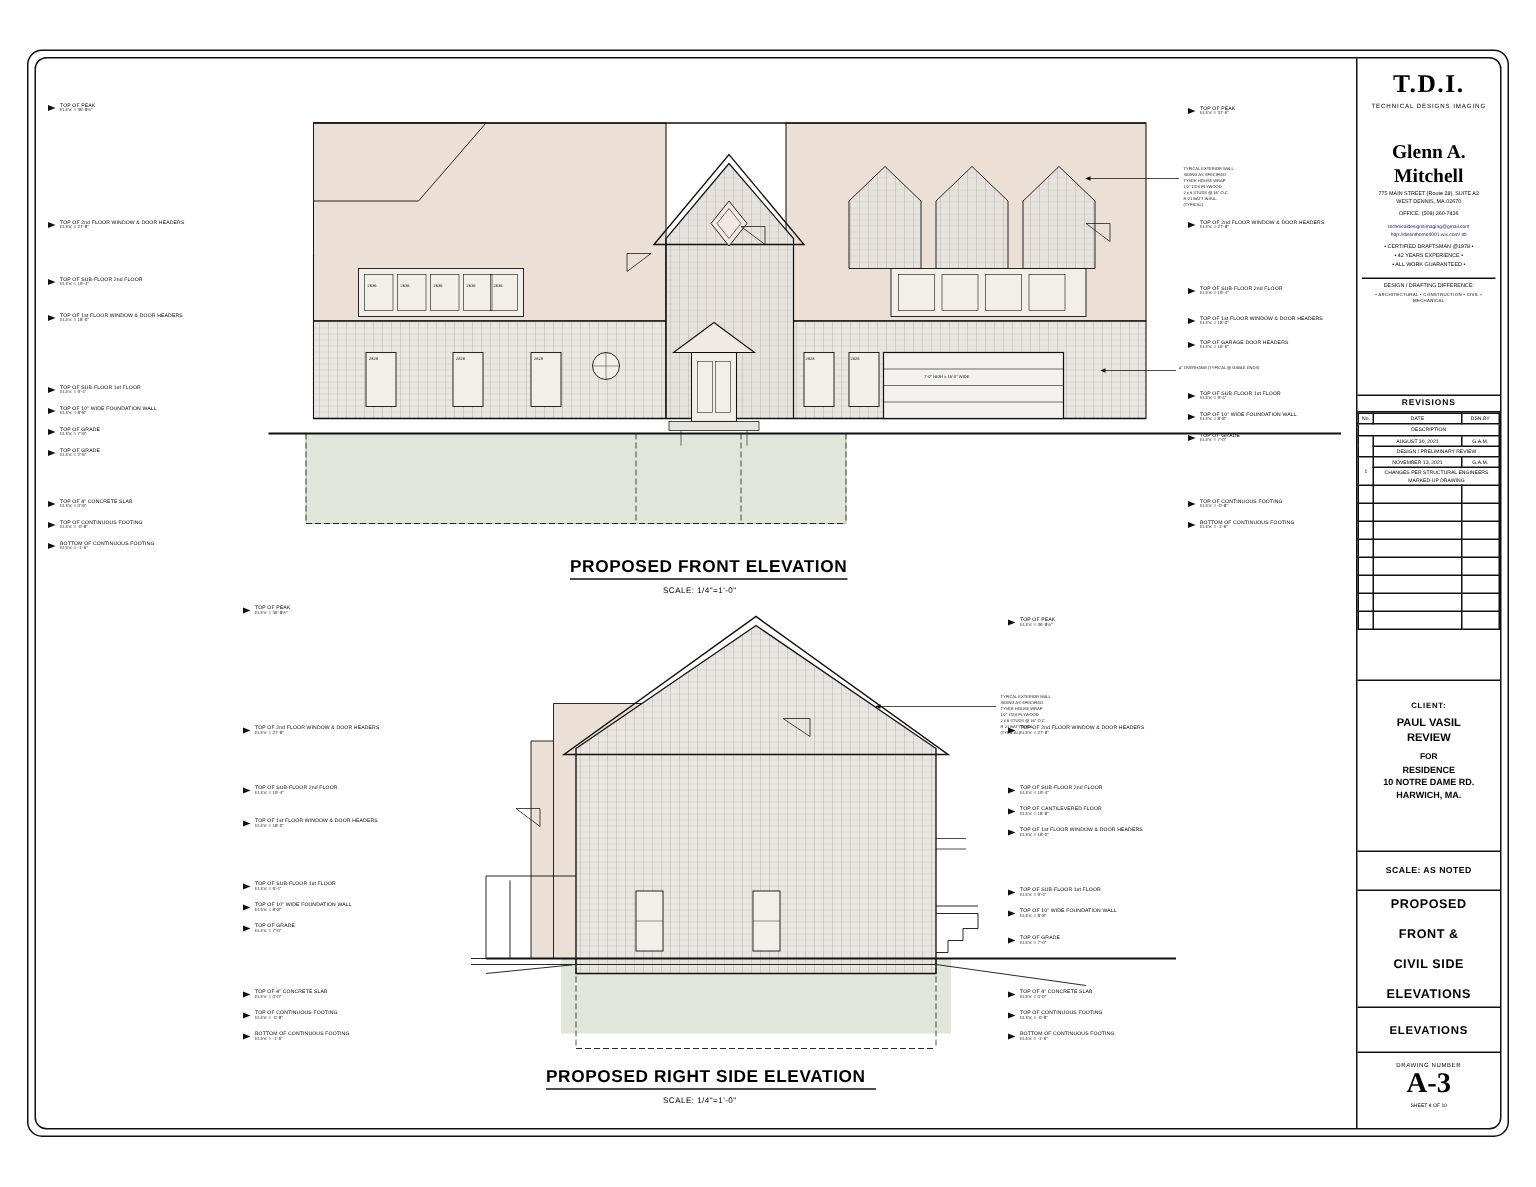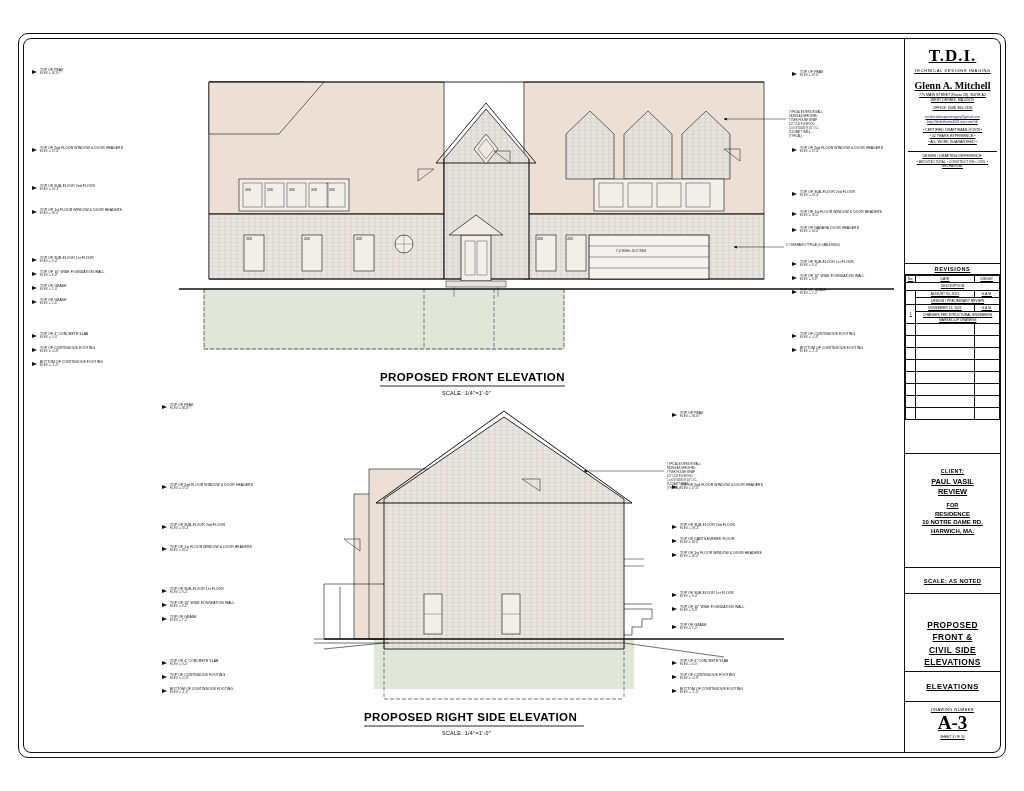--- a/index.html
+++ b/index.html
@@ -3,24 +3,24 @@
 <meta charset="utf-8">
 <style>
   html,body{margin:0;padding:0;background:#ffffff;}
   body{width:1024px;height:791px;font-family:"Liberation Sans",sans-serif;overflow:hidden;}
   #sheet{position:relative;width:1024px;height:791px;background:#ffffff;}
   .border-outer{position:absolute;left:18px;top:33px;width:988px;height:725px;border:1.5px solid #111;border-radius:10px;box-sizing:border-box;}
   .border-inner{position:absolute;left:23px;top:38px;width:978px;height:715px;border:0.8px solid #111;border-radius:8px;box-sizing:border-box;}
 
   
   #titleblock{position:absolute;right:24px;top:39px;width:96px;height:713px;border-left:1px solid #111;box-sizing:border-box;}
-  #titleblock .tb-sec{border-bottom:1px solid #111;box-sizing:border-box;padding:2px 3px;text-align:center;text-decoration:underline;}
+  #titleblock .tb-sec{border-bottom:1px solid #111;box-sizing:border-box;padding:2px 3px;text-align:center;}
   .tdi-logo{font-family:"Liberation Serif",serif;font-weight:bold;font-size:17px;letter-spacing:1px;line-height:1.1;margin-top:6px;}
   .tdi-sub{font-size:4.1px;letter-spacing:0.6px;margin-top:2px;}
-  .tb-name{font-family:"Liberation Serif",serif;font-weight:bold;font-size:10px;margin-top:7px;}
+  .tb-name{font-family:"Liberation Serif",serif;font-weight:bold;font-size:13px;margin-top:20px;}
   .tb-addr{font-size:3.6px;line-height:1.5;margin-top:2px;}
   .tb-phone{font-size:3.6px;line-height:1.5;margin-top:3px;}
   .tb-email{font-size:3.3px;line-height:1.45;margin-top:3px;color:#1a1a6e;}
   .tb-cert{font-size:3.6px;line-height:1.6;margin-top:4px;}
   .tb-designby{font-size:3.6px;margin-top:5px;border-top:1px solid #111;padding-top:2px;}
   .tb-credits{font-size:2.9px;margin-top:2px;letter-spacing:0.2px;}
   .rev-title{font-size:5.6px;font-weight:bold;letter-spacing:.6px;padding:2px 0;border-bottom:1px solid #111;}
   table.revs{width:100%;border-collapse:collapse;font-size:3.4px;}
   table.revs td{border:0.6px solid #111;padding:1px 1px;text-align:center;line-height:1.25;}
   table.revs td.desc{text-align:center;}
@@ -557,21 +557,21 @@
         <div>RESIDENCE</div>
         <div>10 NOTRE DAME RD.</div>
         <div>HARWICH, MA.</div>
       </div>
     </div>
 
     <div class="tb-sec" style="height:26px;display:flex;align-items:center;justify-content:center;">
       <div class="scale-line">SCALE: AS NOTED</div>
     </div>
 
-    <div class="tb-sec" style="height:78px;display:flex;flex-direction:column;align-items:center;justify-content:flex-end;">
+    <div class="tb-sec" style="height:78px;display:flex;flex-direction:column;align-items:center;justify-content:space-between;">
       <div class="sheet-title">PROPOSED</div>
       <div class="sheet-title">FRONT &amp;</div>
       <div class="sheet-title">CIVIL SIDE</div>
       <div class="sheet-title">ELEVATIONS</div>
     </div>
 
     <div class="tb-sec" style="height:30px;display:flex;align-items:center;justify-content:center;">
       <div class="sheet-cat">ELEVATIONS</div>
     </div>
 

